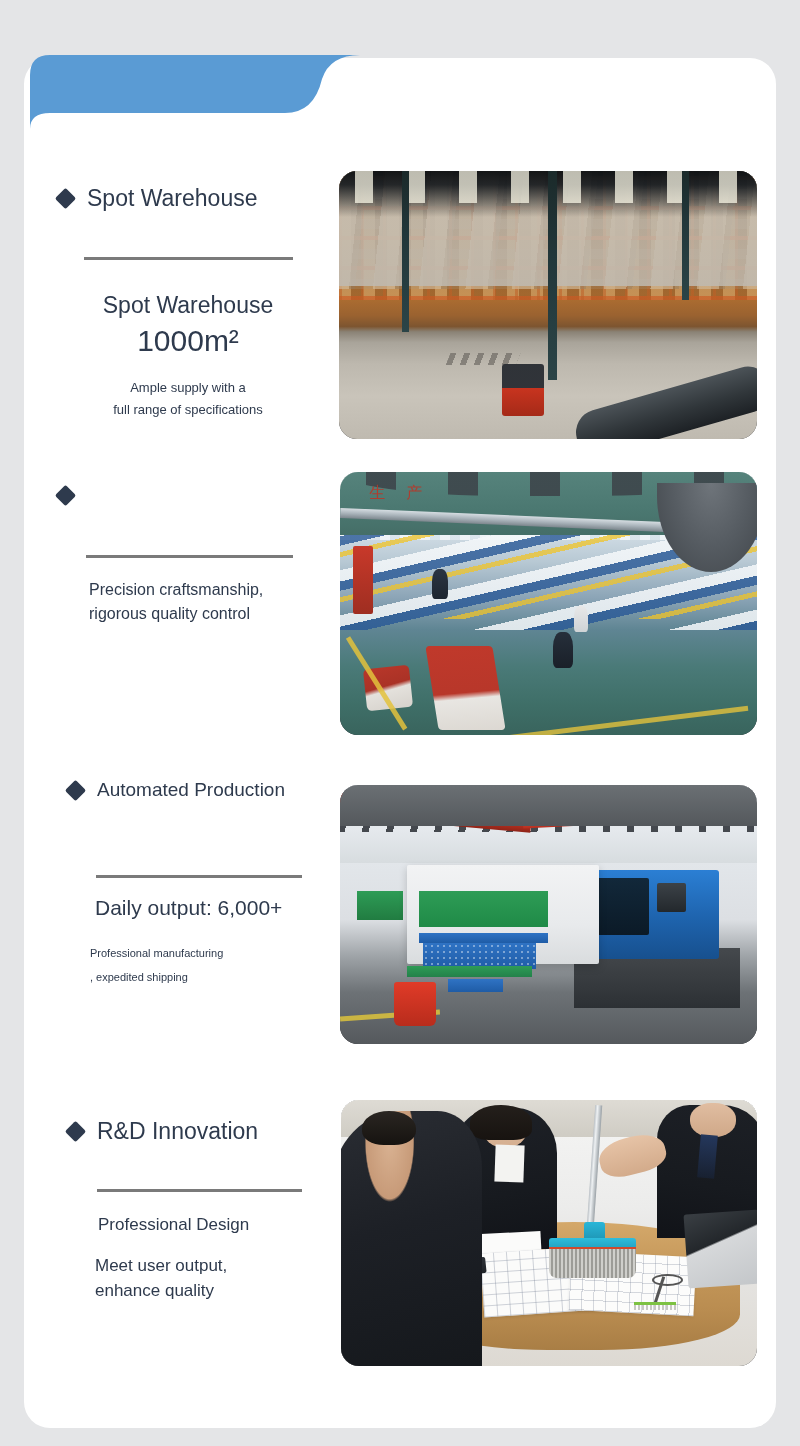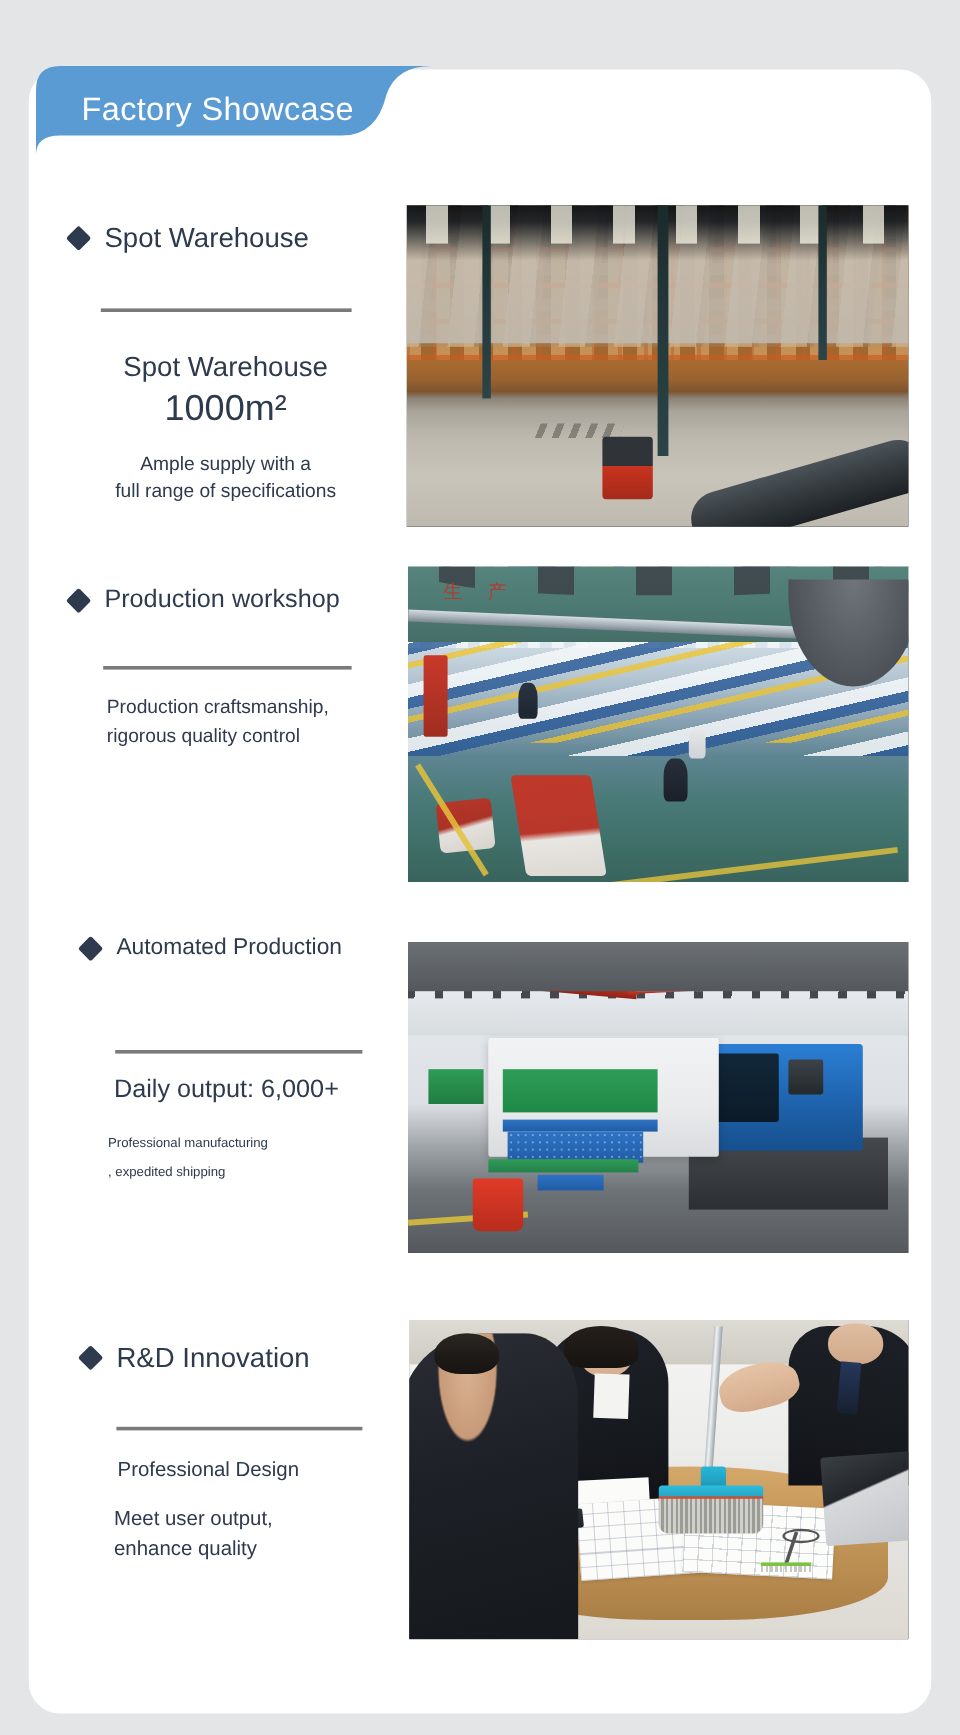--- a/index.html
+++ b/index.html
@@ -94,20 +94,21 @@
     color: #2e3a4d;
     white-space: pre-line;
     font-weight: 400;
   }
 
   
   .photo {
     position: absolute;
     overflow: hidden;
     background: #202328;
+    border-radius: 18px;
   }
   .photo .layer {
     position: absolute;
     left: 0; top: 0; right: 0; bottom: 0;
   }
 
   
   .wh-bg {
     background:
       linear-gradient(180deg, #171a1d 0%, #1d2124 6%, #2a2420 8%, #3a2d21 10%, #6d4c26 14%, #8a5c2a 22%, #a0692e 34%, #b06f31 46%, #9a6230 54%, #7d5530 58%, #8a8275 60%, #a9a49a 64%, #bdb8ae 72%, #c9c4ba 84%, #bfbab0 100%);
@@ -788,32 +789,31 @@
 <body>
 
 <div class="page">
 
   <div class="card"></div>
 
   <div class="header-tab">
     <svg width="350" height="80" viewBox="0 0 350 80">
       <path d="M0,20 Q0,0 20,0 L330,0 Q300,0 292,24 Q284,58 255,58 L20,58 Q0,58 0,74 Z" fill="#5a9bd4"></path>
     </svg>
-    <div class="header-title">Factory Showcase</div>
   </div>
 
   <div class="section">
     <div class="sec-head" style="left:58px; top:185px;">
       <span class="diamond-icon"></span>
       <span class="sec-head-label" style="font-size:23px;">Spot Warehouse</span>
     </div>
     <div class="divider" style="left:84px; top:257px; width:209px;"></div>
     <div class="txt" style="left:28px; top:290px; width:320px; text-align:center; font-size:23px; line-height:30px;">Spot Warehouse</div>
     <div class="txt" style="left:28px; top:322px; width:320px; text-align:center; font-size:30px; line-height:38px;">1000m²</div>
-    <div class="txt" style="left:28px; top:377px; width:320px; text-align:center; font-size:16px; line-height:22px;">Ample supply with a
+    <div class="txt" style="left:28px; top:377px; width:320px; text-align:center; font-size:13px; line-height:22px;">Ample supply with a
 full range of specifications</div>
 
     <div class="photo" style="left:339px; top:171px; width:418px; height:268px;">
       <div class="layer wh-bg"></div>
       <div class="layer wh-racks"></div>
       <div class="layer wh-pallets"></div>
       <div class="layer wh-floor"></div>
       <div class="layer wh-roof"></div>
       <div class="layer wh-lights"></div>
       <div class="wh-col1"></div>
@@ -821,24 +821,23 @@
       <div class="wh-col3"></div>
       <div class="wh-crosswalk"></div>
       <div class="wh-fork"></div>
       <div class="wh-hose"></div>
     </div>
   </div>
 
   <div class="section">
     <div class="sec-head" style="left:58px; top:488px;">
       <span class="diamond-icon"></span>
-      <span class="sec-head-label" style="font-size:21px;">Production workshop</span>
     </div>
     <div class="divider" style="left:86px; top:555px; width:207px;"></div>
-    <div class="txt" style="left:89px; top:578px; width:240px; font-size:16px; line-height:24px;">Production craftsmanship,
+    <div class="txt" style="left:89px; top:578px; width:240px; font-size:16px; line-height:24px;">Precision craftsmanship,
 rigorous quality control</div>
 
     <div class="photo" style="left:340px; top:472px; width:417px; height:263px;">
       <div class="layer ws-bg"></div>
       <div class="layer ws-wall"></div>
       <div class="layer ws-windows"></div>
       <div class="layer ws-benches"></div>
       <div class="layer ws-yellowTrim"></div>
       <div class="layer ws-floor"></div>
       <div class="ws-pipe"></div>

